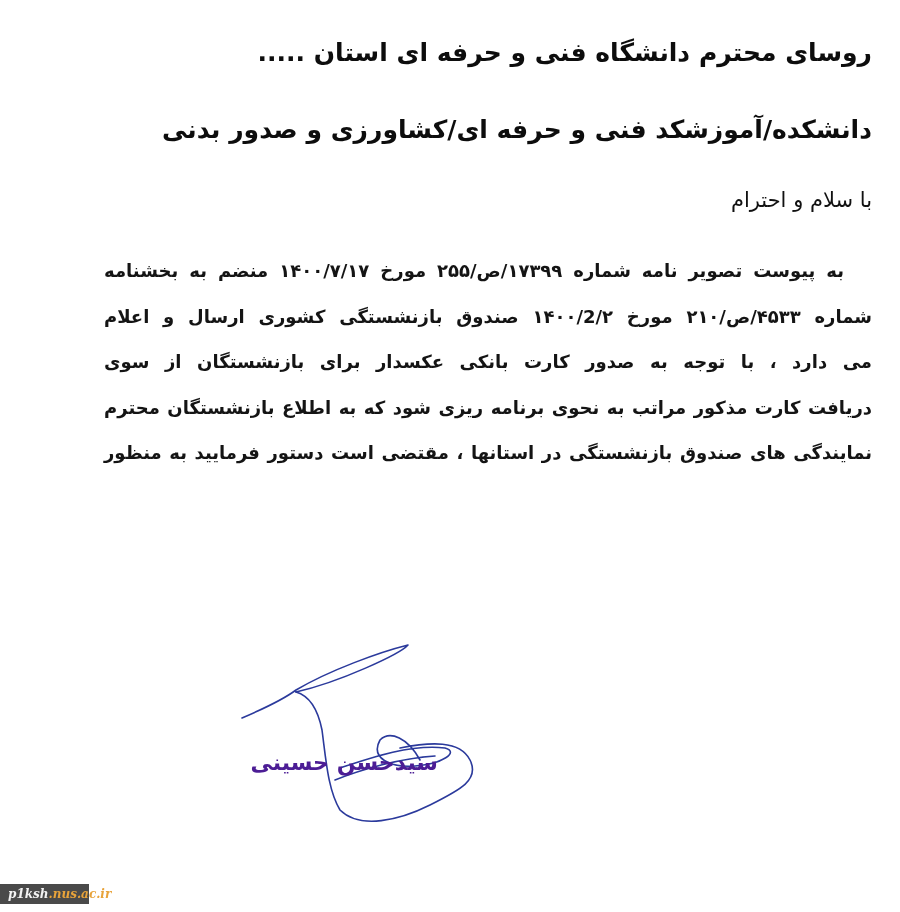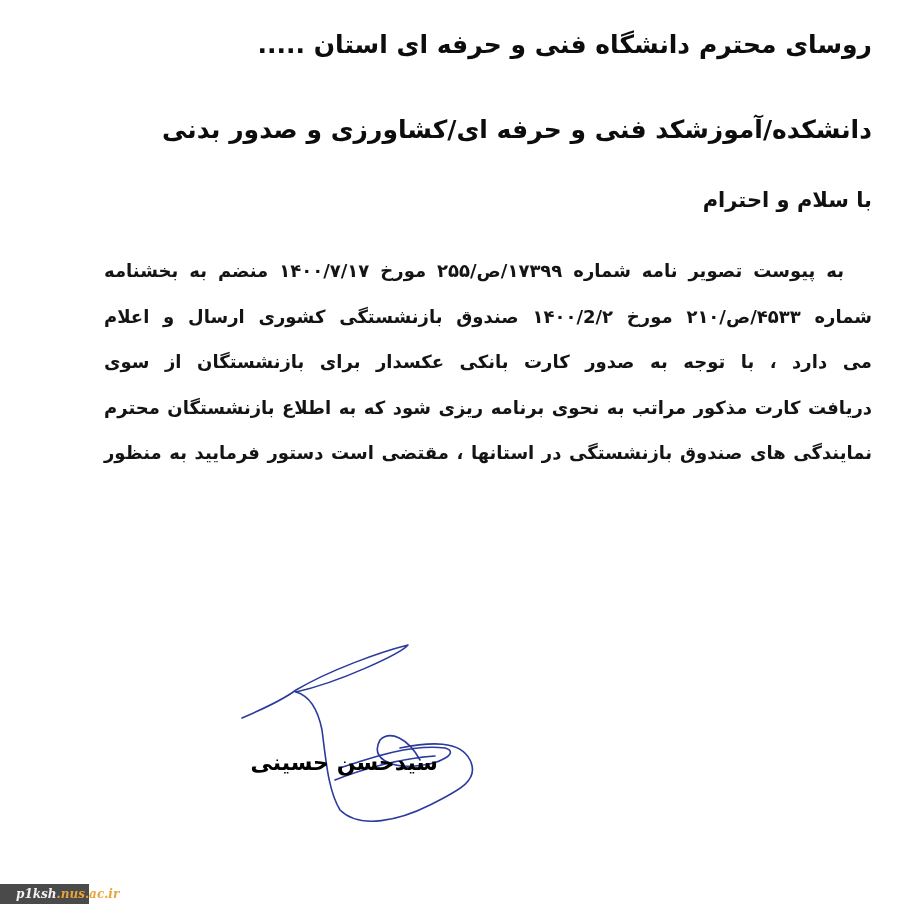--- a/index.html
+++ b/index.html
@@ -18,29 +18,29 @@
   .rtl { direction: rtl; unicode-bidi: embed; }
 
   .heading {
     position: absolute;
     right: 28px;
     font-weight: bold;
     font-size: 25px;
     white-space: nowrap;
     color: #0d0d0d;
   }
-  #heading-1 { top: 30px; margin-left: 13px; }
+  #heading-1 { top: 38px; margin-left: 13px; }
   #heading-2 { top: 115px; }
 
   .greeting {
     position: absolute;
     right: 28px;
     top: 188px;
     font-size: 21px;
-    font-weight: bold;
+    font-weight: normal;
     white-space: nowrap;
     color: #111;
   }
 
   .body-text {
     position: absolute;
     right: 28px;
     top: 248px;
     width: 775px;
     font-size: 18px;
@@ -72,21 +72,21 @@
     left: 0;
     top: 0;
   }
   .signer-name {
     position: absolute;
     right: 62px;
     top: 120px;
     font-size: 22px;
     font-weight: bold;
     white-space: nowrap;
-    color: #000000;
+    color: #4c1d95;
     letter-spacing: -0.5px;
   }
   .signer-title {
     position: absolute;
     right: 46px;
     top: 165px;
     font-size: 22px;
     font-weight: bold;
     white-space: nowrap;
     color: #000;
@@ -98,21 +98,21 @@
     left: 0;
     top: 884px;
     height: 20px;
     width: 89px;
     background: #4a4a4a;
     font-family: "DejaVu Serif", serif;
     font-style: italic;
     font-weight: bold;
     font-size: 12px;
     line-height: 20px;
-    padding-left: 16px;
+    padding-left: 8px;
     white-space: nowrap;
     box-sizing: border-box;
   }
   .wm-a { color: #f2f2f2; }
   .wm-b { color: #e8a33a; }
 </style>
 </head>
 <body>
 
 <div>

